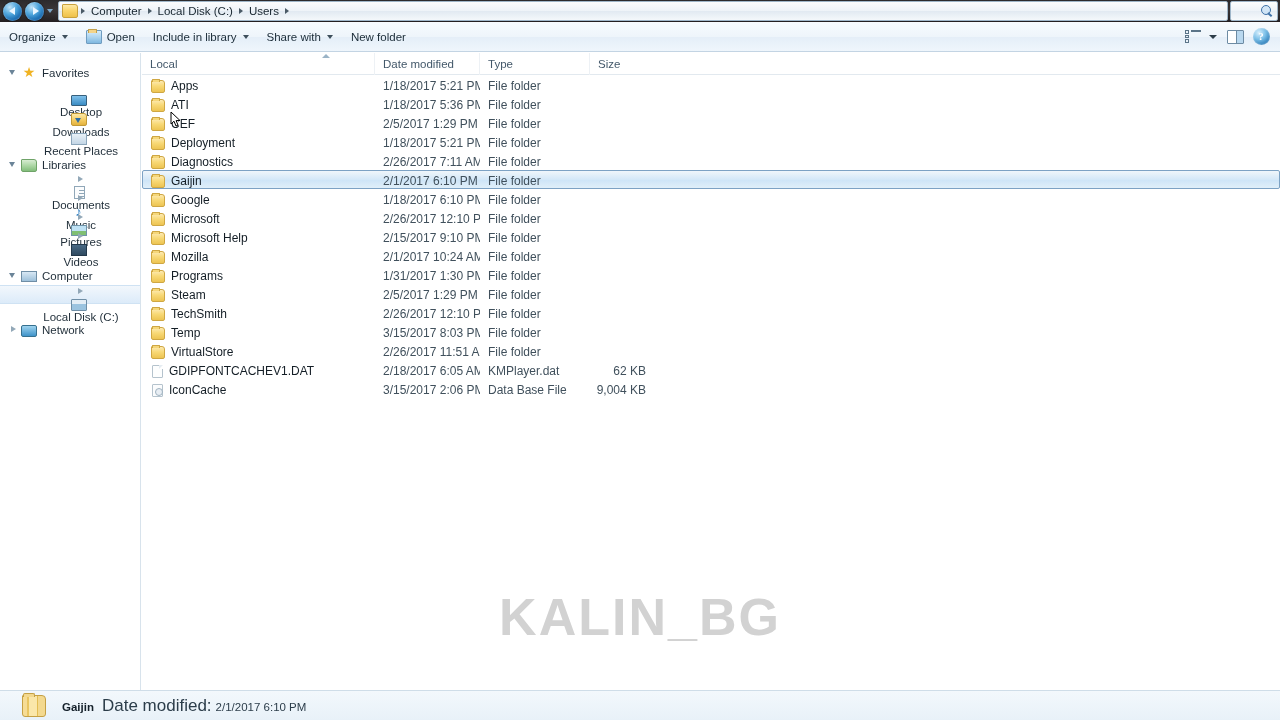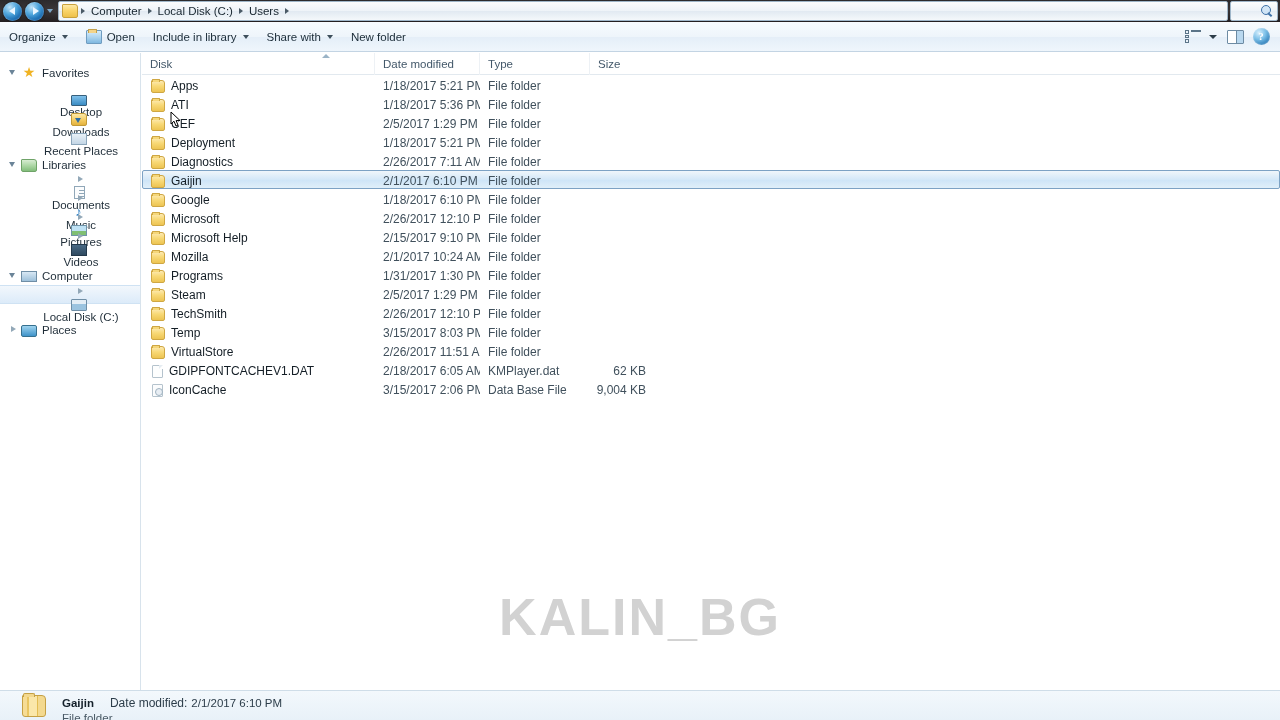--- a/index.html
+++ b/index.html
@@ -312,21 +312,21 @@
     background: linear-gradient(to right, #f6dc95 0 20%, #e9c561 20% 28%, #fae7aa 28% 62%, #e3bd52 62% 70%, #f3d98f 70% 100%);
     border: 1px solid #c5a044; border-radius: 1px 4px 3px 3px;
   }
   #status-folder-icon::before {
     content: ""; position: absolute; left: 0; top: -3px; width: 10px; height: 3px;
     background: #f3d98f; border: 1px solid #c5a044; border-bottom: none; border-radius: 2px 2px 0 0;
   }
   #status-text { margin-left: 16px; padding-top: 2px; }
   #status-line1 { display: flex; align-items: baseline; }
   #status-name { font-size: 11.5px; color: #14202a; font-weight: bold; }
-  #status-date-label { font-size: 12px; color: #2c3d4a; margin-left: 16px; }
+  #status-date-label { font-size: 17px; color: #2c3d4a; margin-left: 8px; }
   #status-date-value { font-size: 11.5px; color: #2c3d4a; margin-left: 4px; }
   #status-line2 { font-size: 11.5px; color: #4a5a66; margin-top: 2px; }
 </style>
 </head>
 <body>
 
 <div id="titlebar">
   <div class="navbtn" id="nav-back"></div>
   <div class="navbtn" id="nav-forward"></div>
   <div id="nav-recent">
@@ -450,29 +450,29 @@
       <div class="nav-row child selected">
         <span class="expander collapsed"></span>
         <span class="nav-ico ico-disk"></span>
         <span>Local Disk (C:)</span>
       </div>
     </div>
     <div class="nav-group">
       <div class="nav-row">
         <span class="expander collapsed"></span>
         <span class="nav-ico ico-network"></span>
-        <span>Places</span>
+        <span>Network</span>
       </div>
     </div>
   </div>
 
 <div id="listarea">
   <div id="colheader">
     <div class="col col-name">
-      <span>Disk</span>
+      <span>Local</span>
       <span id="sort-arrow"></span>
     </div>
     <div class="col col-date">
       <span>Date modified</span>
     </div>
     <div class="col col-type">
       <span>Type</span>
     </div>
     <div class="col col-size">
       <span>Size</span>

